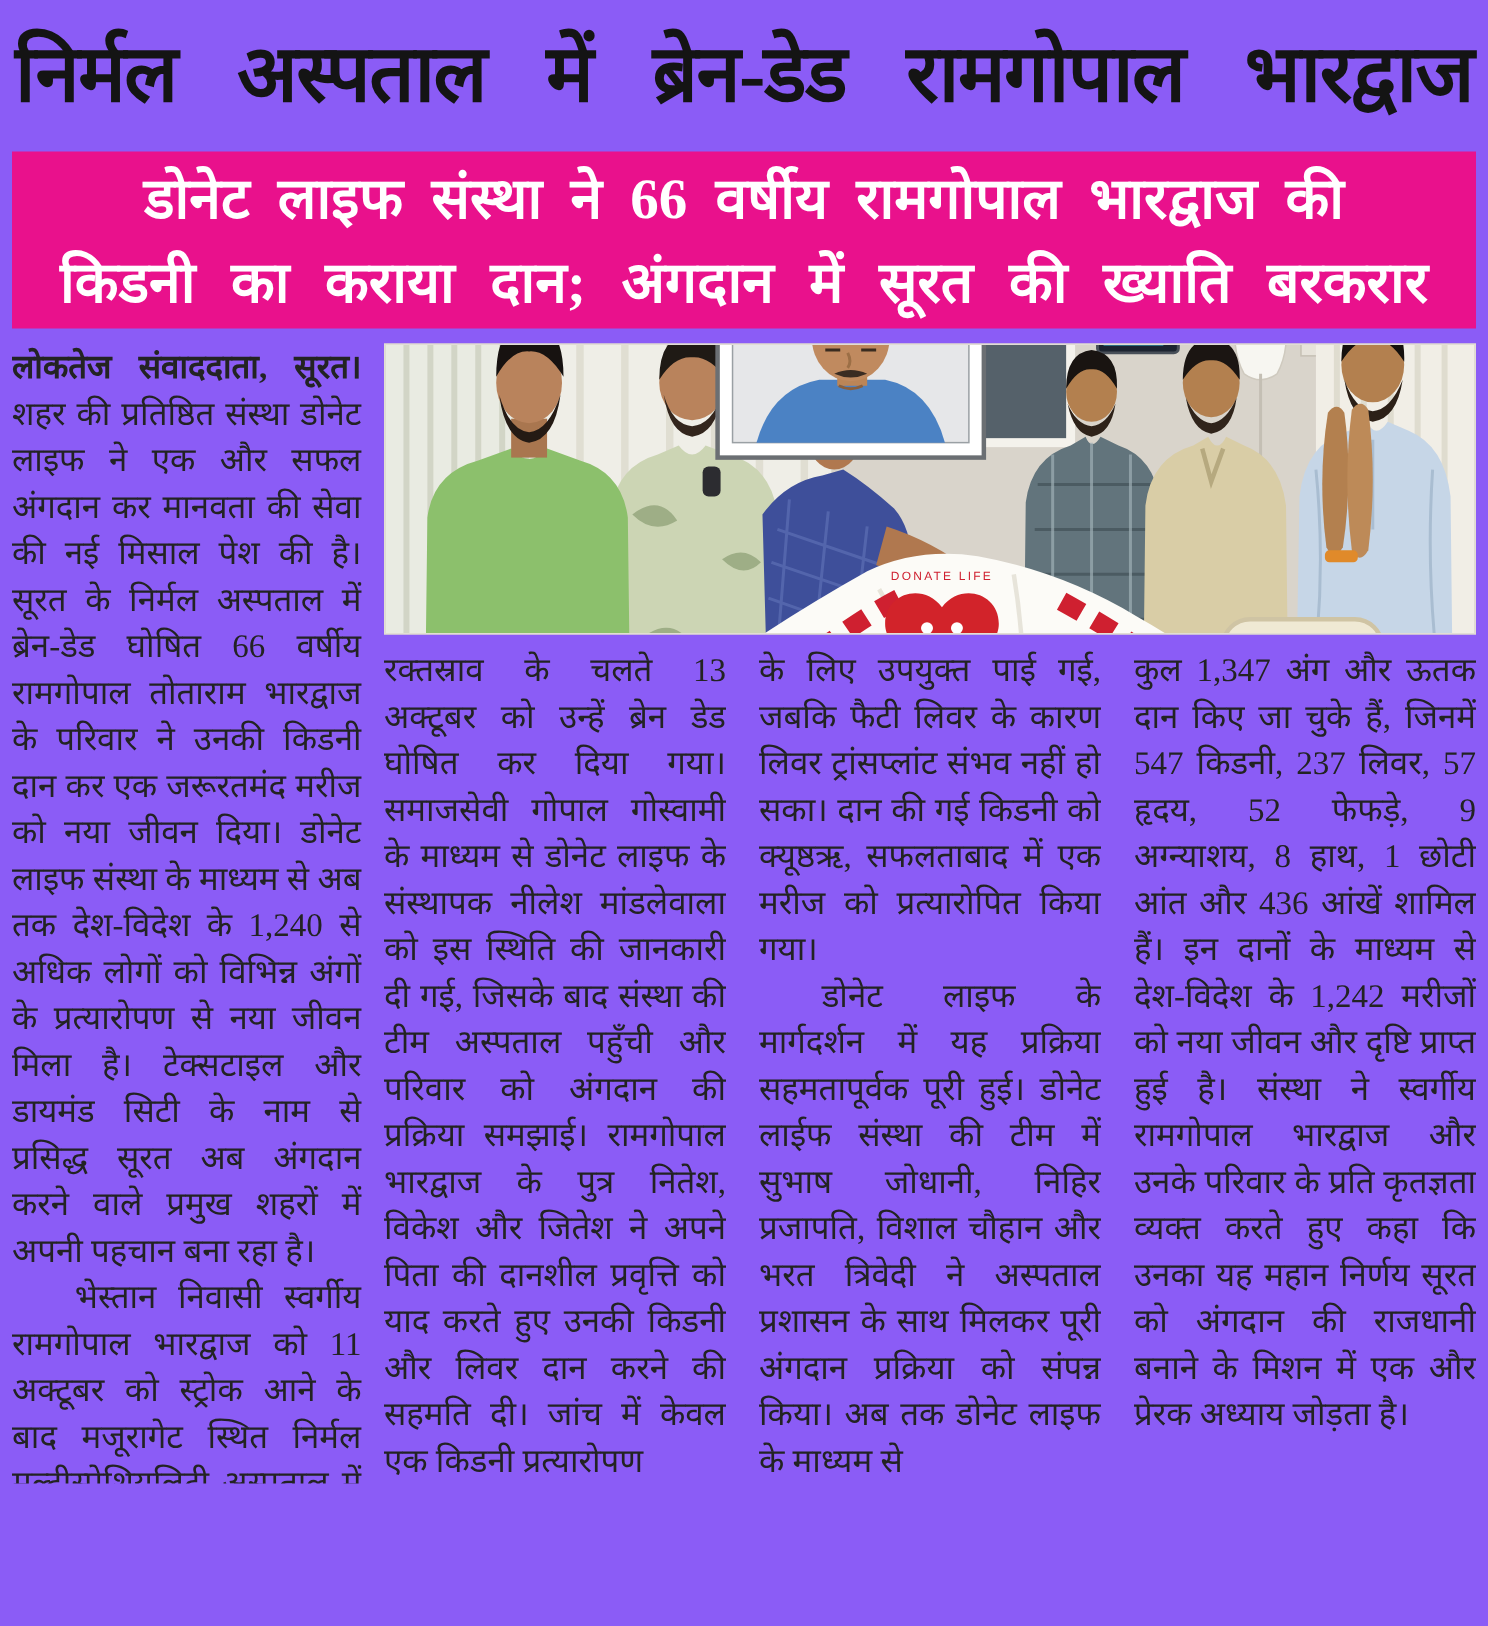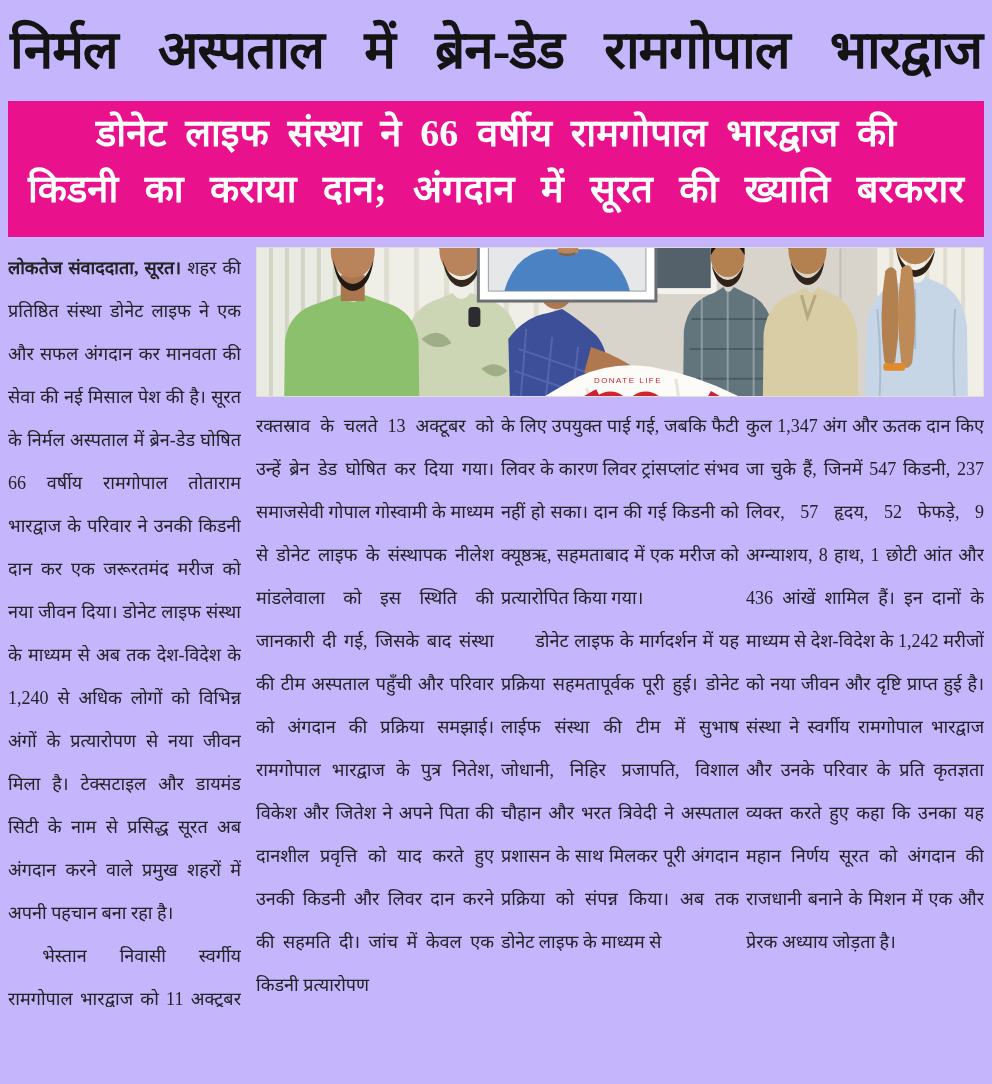--- a/index.html
+++ b/index.html
@@ -1,44 +1,44 @@
 <!DOCTYPE html>
 <html><head>
 <meta charset="utf-8">
 <style>
   * { margin:0; padding:0; box-sizing:border-box; }
   html,body { background:#ffffff; }
   .page {
     position:relative; width:992px; height:1084px; margin:0 auto;
-    background:#c4b5fd; overflow:hidden;
+    background:#8b5cf6; overflow:hidden;
     font-family:"Liberation Serif", serif; color:#1a1a1a;
   }
   
   .headline { padding:12px 10px 6px 10px; }
   .headline .hline {
     font-weight:700; font-size:53px; line-height:77px; color:#141414;
     text-align:justify; text-align-last:justify; letter-spacing:-1px;
     white-space:nowrap;
   }
   
   .banner {
-    margin:6px 8px 8px 8px; height:136px; padding:4px 0 0 0;
+    margin:6px 8px 8px 8px; height:118px; padding:4px 0 0 0;
   }
   .banner .bline {
     color:#ffffff; font-weight:700; font-size:38px; line-height:56px;
     text-align:justify; text-align-last:justify; white-space:nowrap;
   }
   .banner .bline.l1 { padding:0 88px; }
-  .banner .bline.l2 { padding:0 20px; }
+  .banner .bline.l2 { padding:0 32px; }
   
   .body { display:flex; margin:10px 8px 0 8px; gap:15px; height:760px; }
-  .col { font-size:18px; line-height:43px; text-align:justify; color:#232323; overflow:hidden; }
+  .col { font-size:22px; line-height:31px; text-align:justify; color:#232323; overflow:hidden; }
   .col-1 { width:233px; flex:0 0 233px; }
   .right { flex:1; display:flex; flex-direction:column; }
-  .cols3 { display:flex; gap:7px; flex:1; margin-top:8px; }
+  .cols3 { display:flex; gap:22px; flex:1; margin-top:8px; }
   .cols3 .col { flex:1; }
   p.para { margin:0; }
   p.indent { text-indent:1.9em; }
   strong { font-weight:700; }
   
   figure.photo {
     width:100%; height:366px; overflow:hidden; background:#d9d4cb;
     border:1px solid #e2ddd4;
   }
   figure.photo svg { display:block; width:100%; height:100%; }
@@ -235,21 +235,21 @@
             </g>
           </g>
         </svg>
       </figure>
 
       <div class="cols3">
         <div class="col">
           <p class="para">रक्तस्राव के चलते 13 अक्टूबर को उन्हें ब्रेन डेड घोषित कर दिया गया। समाजसेवी गोपाल गोस्वामी के माध्यम से डोनेट लाइफ के संस्थापक नीलेश मांडलेवाला को इस स्थिति की जानकारी दी गई, जिसके बाद संस्था की टीम अस्पताल पहुँची और परिवार को अंगदान की प्रक्रिया समझाई। रामगोपाल भारद्वाज के पुत्र नितेश, विकेश और जितेश ने अपने पिता की दानशील प्रवृत्ति को याद करते हुए उनकी किडनी और लिवर दान करने की सहमति दी। जांच में केवल एक किडनी प्रत्यारोपण</p>
         </div>
         <div class="col">
-          <p class="para">के लिए उपयुक्त पाई गई, जबकि फैटी लिवर के कारण लिवर ट्रांसप्लांट संभव नहीं हो सका। दान की गई किडनी को क्यूष्ठऋ, सहमताबाद में एक मरीज को प्रत्यारोपित किया गया।</p>
+          <p class="para">के लिए उपयुक्त पाई गई, जबकि फैटी लिवर के कारण लिवर ट्रांसप्लांट संभव नहीं हो सका। दान की गई किडनी को क्यूष्ठऋ, सफलताबाद में एक मरीज को प्रत्यारोपित किया गया।</p>
           <p class="para indent">डोनेट लाइफ के मार्गदर्शन में यह प्रक्रिया सहमतापूर्वक पूरी हुई। डोनेट लाईफ संस्था की टीम में सुभाष जोधानी, निहिर प्रजापति, विशाल चौहान और भरत त्रिवेदी ने अस्पताल प्रशासन के साथ मिलकर पूरी अंगदान प्रक्रिया को संपन्न किया। अब तक डोनेट लाइफ के माध्यम से</p>
         </div>
         <div class="col">
           <p class="para">कुल 1,347 अंग और ऊतक दान किए जा चुके हैं, जिनमें 547 किडनी, 237 लिवर, 57 हृदय, 52 फेफड़े, 9 अग्न्याशय, 8 हाथ, 1 छोटी आंत और 436 आंखें शामिल हैं। इन दानों के माध्यम से देश-विदेश के 1,242 मरीजों को नया जीवन और दृष्टि प्राप्त हुई है। संस्था ने स्वर्गीय रामगोपाल भारद्वाज और उनके परिवार के प्रति कृतज्ञता व्यक्त करते हुए कहा कि उनका यह महान निर्णय सूरत को अंगदान की राजधानी बनाने के मिशन में एक और प्रेरक अध्याय जोड़ता है।</p>
         </div>
       </div>
 
     </div>
   </div>
 </div>

